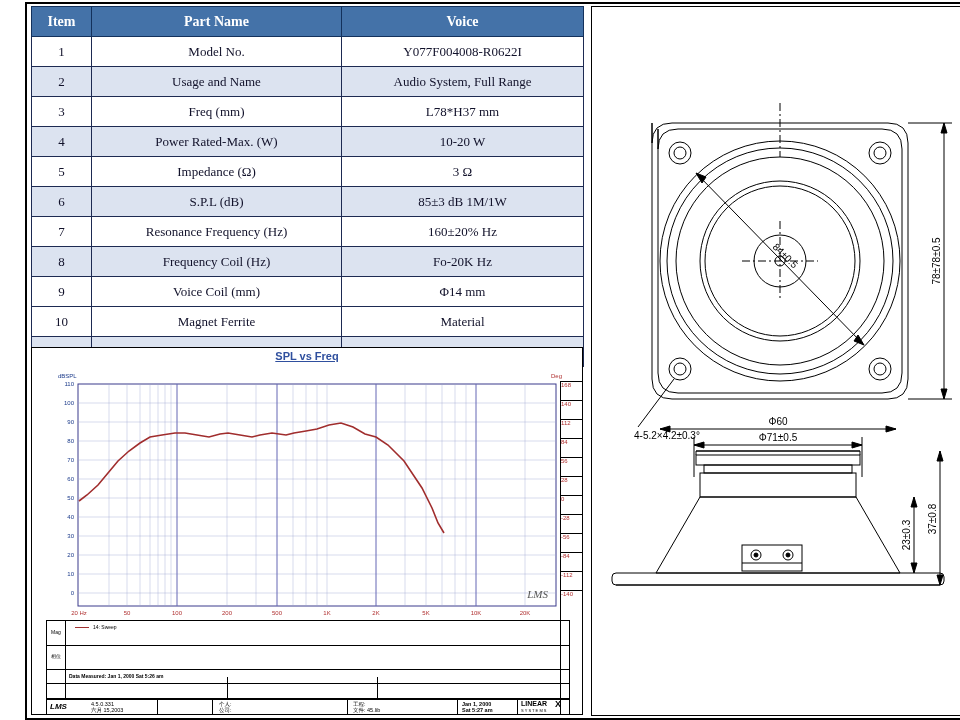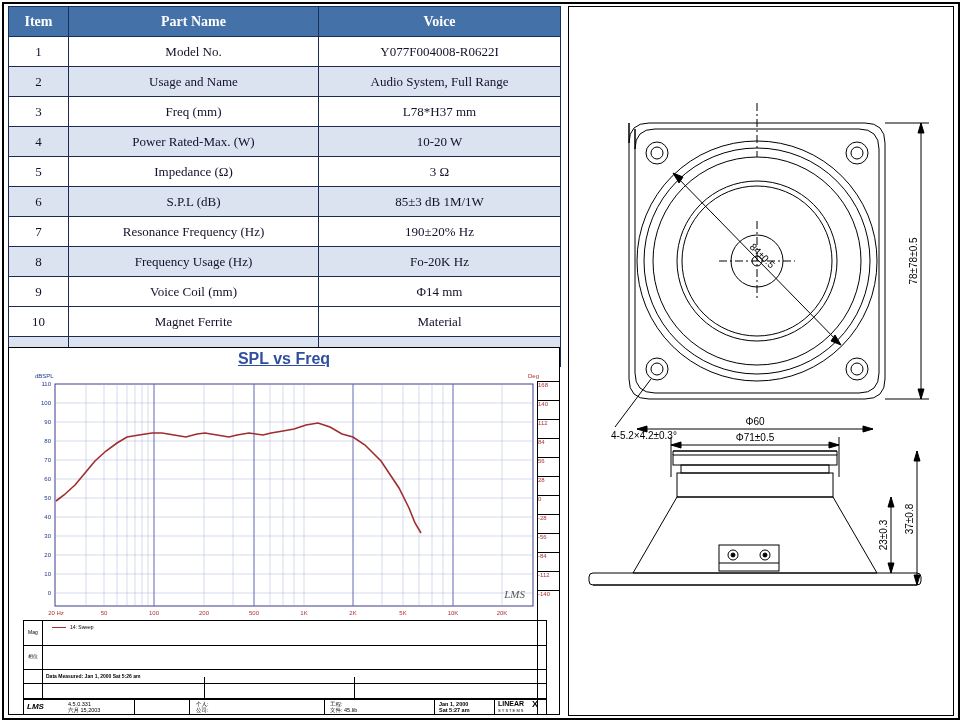--- a/index.html
+++ b/index.html
@@ -1,21 +1,21 @@
 <!DOCTYPE html>
 <html><head>
 <meta charset="utf-8">
 <style>
   html,body{margin:0;padding:0;}
   body{
     width:960px;height:720px;background:#ffffff;
     font-family:"Liberation Serif", serif;
     overflow:hidden;position:relative;
   }
-  .page{position:absolute;inset:0;}
+  .page{position:absolute;inset:0;margin-left:23px;}
 
   
   .left{position:absolute;left:8px;top:6px;width:552px;height:708px;}
 
   
   table.spec{border-collapse:collapse;width:552px;table-layout:fixed;}
   table.spec th,table.spec td{
     border:1px solid #1d2a52;
     height:27px;text-align:center;vertical-align:middle;
     font-size:13px;color:#11112a;
@@ -31,21 +31,21 @@
   tr.plain td{background:#ffffff;}
 
   
   .chartbox{
     position:absolute;left:0;top:341px;width:550px;height:366px;
     border:1px solid #000;background:#ffffff;overflow:hidden;
   }
   .chart-title{
     position:absolute;top:2px;left:0;width:100%;text-align:center;
     font-family:"Liberation Sans", sans-serif;font-weight:bold;
-    font-size:16px;color:#2f4f9e;text-decoration:underline;
+    font-size:11px;color:#2f4f9e;text-decoration:underline;
   }
   .axis-label-l{
     position:absolute;left:26px;top:25px;font-size:6px;color:#1b3a8a;
     font-family:"Liberation Sans", sans-serif;
   }
   .axis-label-r{
     position:absolute;right:20px;top:25px;font-size:6px;color:#b03030;
     font-family:"Liberation Sans", sans-serif;
   }
   .ytick{
@@ -157,25 +157,25 @@
           <td>3 Ω</td>
         </tr>
         <tr class="alt">
           <td>6</td>
           <td>S.P.L (dB)</td>
           <td>85±3 dB   1M/1W</td>
         </tr>
         <tr class="plain">
           <td>7</td>
           <td>Resonance Frequency (Hz)</td>
-          <td>190±20% Hz</td>
+          <td>160±20% Hz</td>
         </tr>
         <tr class="alt">
           <td>8</td>
-          <td>Frequency Usage (Hz)</td>
+          <td>Frequency Coil (Hz)</td>
           <td>Fo-20K Hz</td>
         </tr>
         <tr class="plain">
           <td>9</td>
           <td>Voice Coil (mm)</td>
           <td>Φ14 mm</td>
         </tr>
         <tr class="plain">
           <td>10</td>
           <td>Magnet Ferrite</td>

